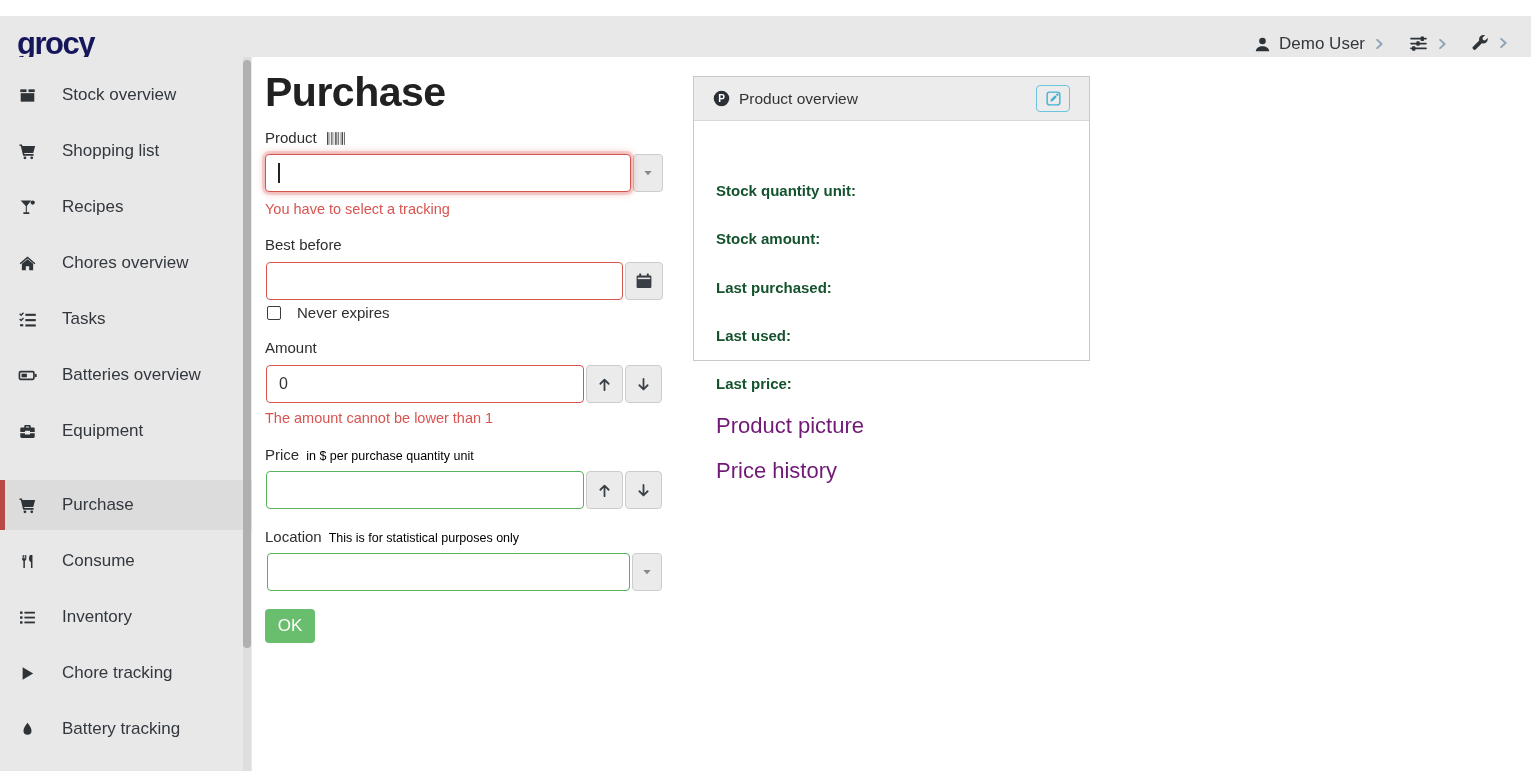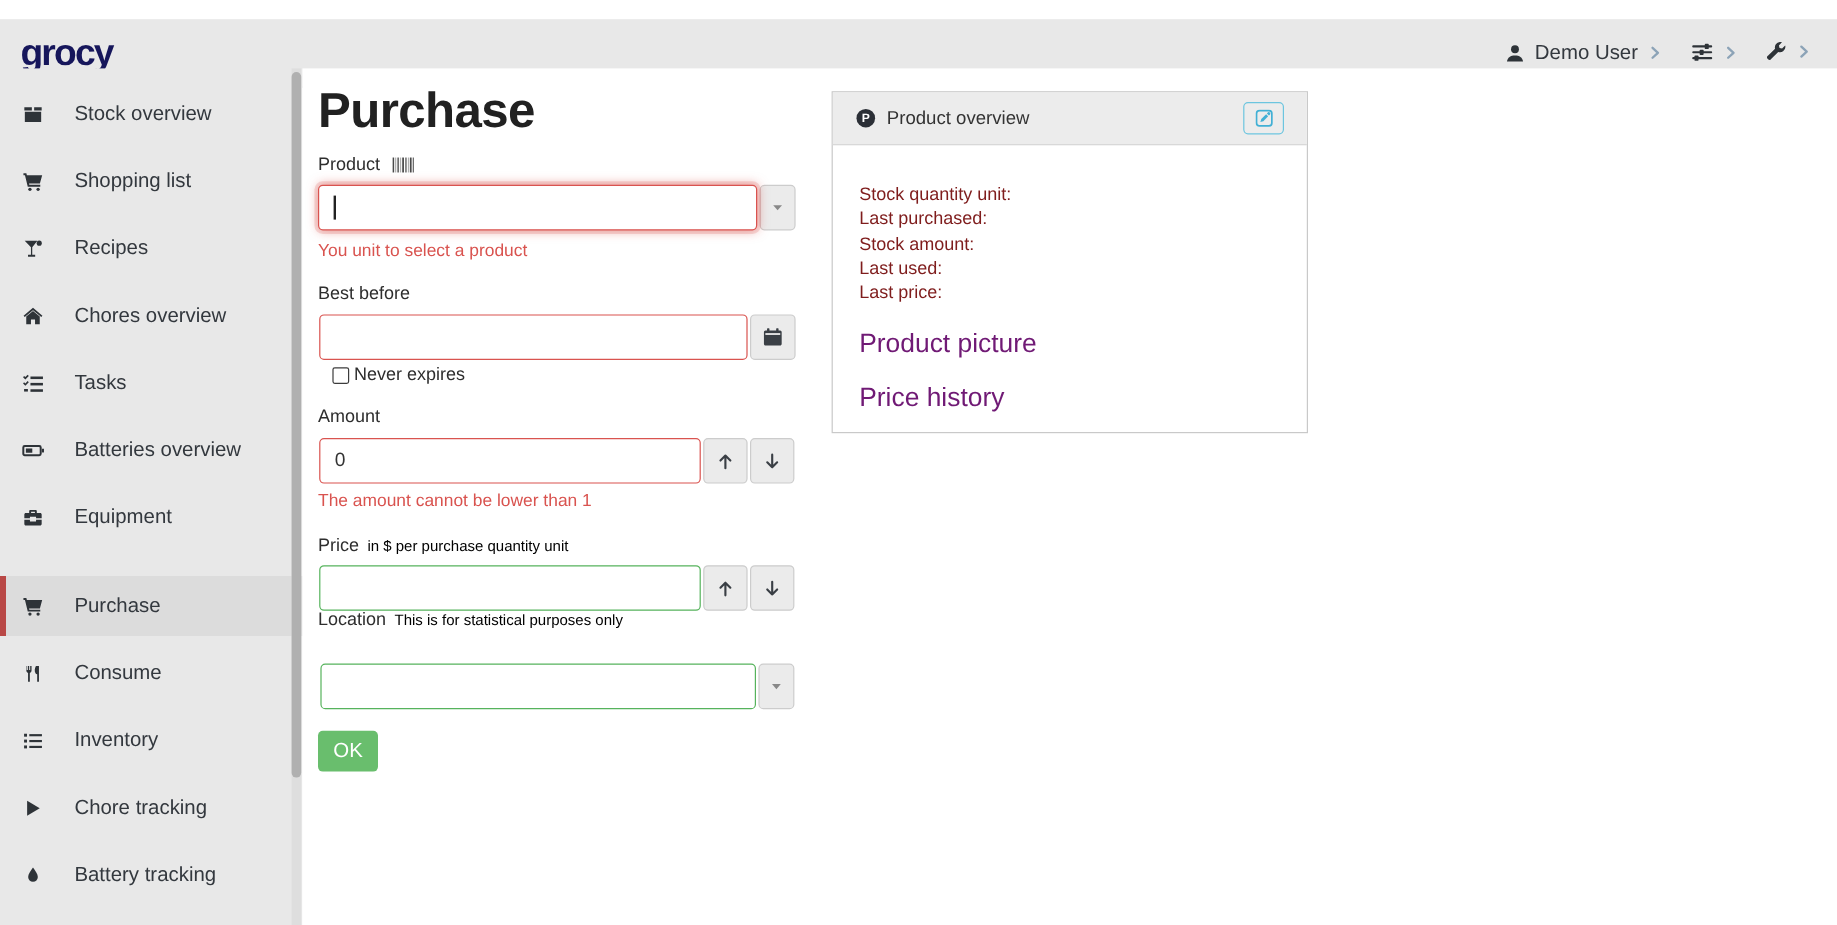--- a/index.html
+++ b/index.html
@@ -41,37 +41,37 @@
   .invalid-glow { border-color:#d9534f; box-shadow:0 0 0 3px rgba(217,83,79,.18), 0 0 9px rgba(217,83,79,.55); }
   .valid { border-color:#56b35c; }
   .addon { border:1px solid #ccc; border-radius:4px; background:#ebebeb; display:flex; align-items:center;
            justify-content:center; color:#3a3f45; cursor:pointer; }
   .addon.caret { width:30px; color:#888; }
   .addon.sq { width:37px; }
   .inwrap { position:relative; }
   .inwrap .txt { width:100%; }
   .caret-bar { position:absolute; left:13px; top:9px; width:1.5px; height:20px; background:#222; }
 
-  .chk-row { position:absolute; display:flex; align-items:center; gap:4px; font-size:15px; color:#2e2e2e;margin-left:10px; }
+  .chk-row { position:absolute; display:flex; align-items:center; gap:16px; font-size:15px; color:#2e2e2e; }
   .chk { appearance:none; -webkit-appearance:none; width:14px; height:14px; border:1px solid #3c3c3c;
          border-radius:2px; background:#fff; cursor:pointer; }
 
   .ok-btn { position:absolute; left:13px; top:552px; width:50px; height:34px; background:#69be6d; color:#fff;
             font-size:17px; border:none; border-radius:4px; cursor:pointer; font-family:inherit; }
 
   
   .panel { position:absolute; left:441px; top:19px; width:397px; height:285px; border:1px solid #c9c9c9; background:#fff; }
   .panel-head { height:44px; background:#ececec; border-bottom:1px solid #d8d8d8; display:flex;
                 align-items:center; padding:0 19px; gap:9px; }
   .panel-title { font-size:15.5px; color:#333; }
   .p-ic { color:#2b2f36; display:flex; }
   .edit-btn { margin-left:auto; width:34px; height:27px; border:1px solid #6cc5df; border-radius:4px;
               background:transparent; color:#41b0d5; display:flex; align-items:center; justify-content:center; cursor:pointer; }
   .panel-body { padding:32px 22px 0 22px; }
-  .pfield { font-size:15px; font-weight:normal; color:#7f1d1d; line-height:20.3px; }
+  .pfield { font-size:15px; font-weight:bold; color:#14532d; line-height:20.3px;margin-top:28px; }
   .psection { font-size:22px; color:#701a75; margin-top:19px; }
 </style>
 </head>
 <body>
 
 <div class="topbar">
   <div class="logo">grocy</div>
   <div class="topbar-right">
     <div class="top-group">
       <span class="top-ic">
@@ -266,21 +266,21 @@
     <div class="inwrap" style="width:366px;">
       <input class="txt invalid-glow" type="text" value="" style="">
       <span class="caret-bar"></span>
     </div>
     <div class="addon caret">
       <svg viewBox="0 0 16 16" width="14" height="14" fill="currentColor">
           <path d="M3.8 5.8h8.4L8 10.6z"></path>
         </svg>
     </div>
   </div>
-  <div class="err" style="left:13px; top:144px;">You unit to select a product</div>
+  <div class="err" style="left:13px; top:144px;">You have to select a tracking</div>
 
   <div class="lbl" style="left:13px; top:179px;">Best before</div>
   <div class="row" style="left:14px; top:205px;">
     <input class="txt invalid" type="text" style="width: 357px;" value="">
     <div class="addon sq" style="width:38px;">
       <svg viewBox="0 0 16 16" width="16" height="16" fill="currentColor">
           <rect x="3.2" y=".6" width="2" height="3" rx=".5"></rect>
           <rect x="10.8" y=".6" width="2" height="3" rx=".5"></rect>
           <path d="M1.9 2.4h12.2c.7 0 1.3.6 1.3 1.3v10c0 .7-.6 1.3-1.3 1.3H1.9c-.7 0-1.3-.6-1.3-1.3v-10c0-.7.6-1.3 1.3-1.3z"></path>
           <rect x="1.8" y="4.6" width="12.4" height="1.5" fill="#ebebeb"></rect>
@@ -318,21 +318,21 @@
           <path d="M8 14V2.8M3.6 7.2L8 2.8l4.4 4.4"></path>
         </svg>
     </div>
     <div class="addon sq">
       <svg viewBox="0 0 16 16" width="15" height="15" fill="none" stroke="currentColor" stroke-width="1.9" stroke-linecap="round" stroke-linejoin="round">
           <path d="M8 2v11.2M3.6 8.8L8 13.2l4.4-4.4"></path>
         </svg>
     </div>
   </div>
 
-  <div class="lbl" style="left:13px; top:451px;">
+  <div class="lbl" style="left:13px; top:471px;">
     <span>Location</span><span class="hint">This is for statistical purposes only</span>
   </div>
   <div class="row" style="left:15px; top:496px;">
     <input class="txt valid" type="text" style="width: 363px;" value="">
     <div class="addon caret">
       <svg viewBox="0 0 16 16" width="14" height="14" fill="currentColor">
           <path d="M3.8 5.8h8.4L8 10.6z"></path>
         </svg>
     </div>
   </div>
@@ -351,22 +351,22 @@
       <button class="edit-btn">
         <svg viewBox="0 0 16 16" width="15" height="15" fill="currentColor">
             <rect x="1.2" y="1.2" width="13.6" height="13.6" rx="2.6" fill="none" stroke="currentColor" stroke-width="1.5"></rect>
             <path d="M4.6 11.4l.8-2.6 4.3-4.3 1.8 1.8-4.3 4.3z"></path>
             <path d="M10.4 3.8l1.8 1.8 1-1a.9.9 0 0 0 0-1.3l-.5-.5a.9.9 0 0 0-1.3 0z"></path>
           </svg>
       </button>
     </div>
     <div class="panel-body">
       <div class="pfield">Stock quantity unit:</div>
+      <div class="pfield">Stock amount:</div>
       <div class="pfield">Last purchased:</div>
-      <div class="pfield">Stock amount:</div>
       <div class="pfield">Last used:</div>
       <div class="pfield">Last price:</div>
       <div class="psection">Product picture</div>
       <div class="psection">Price history</div>
     </div>
   </div>
 
 </div>
 
 </body></html>

